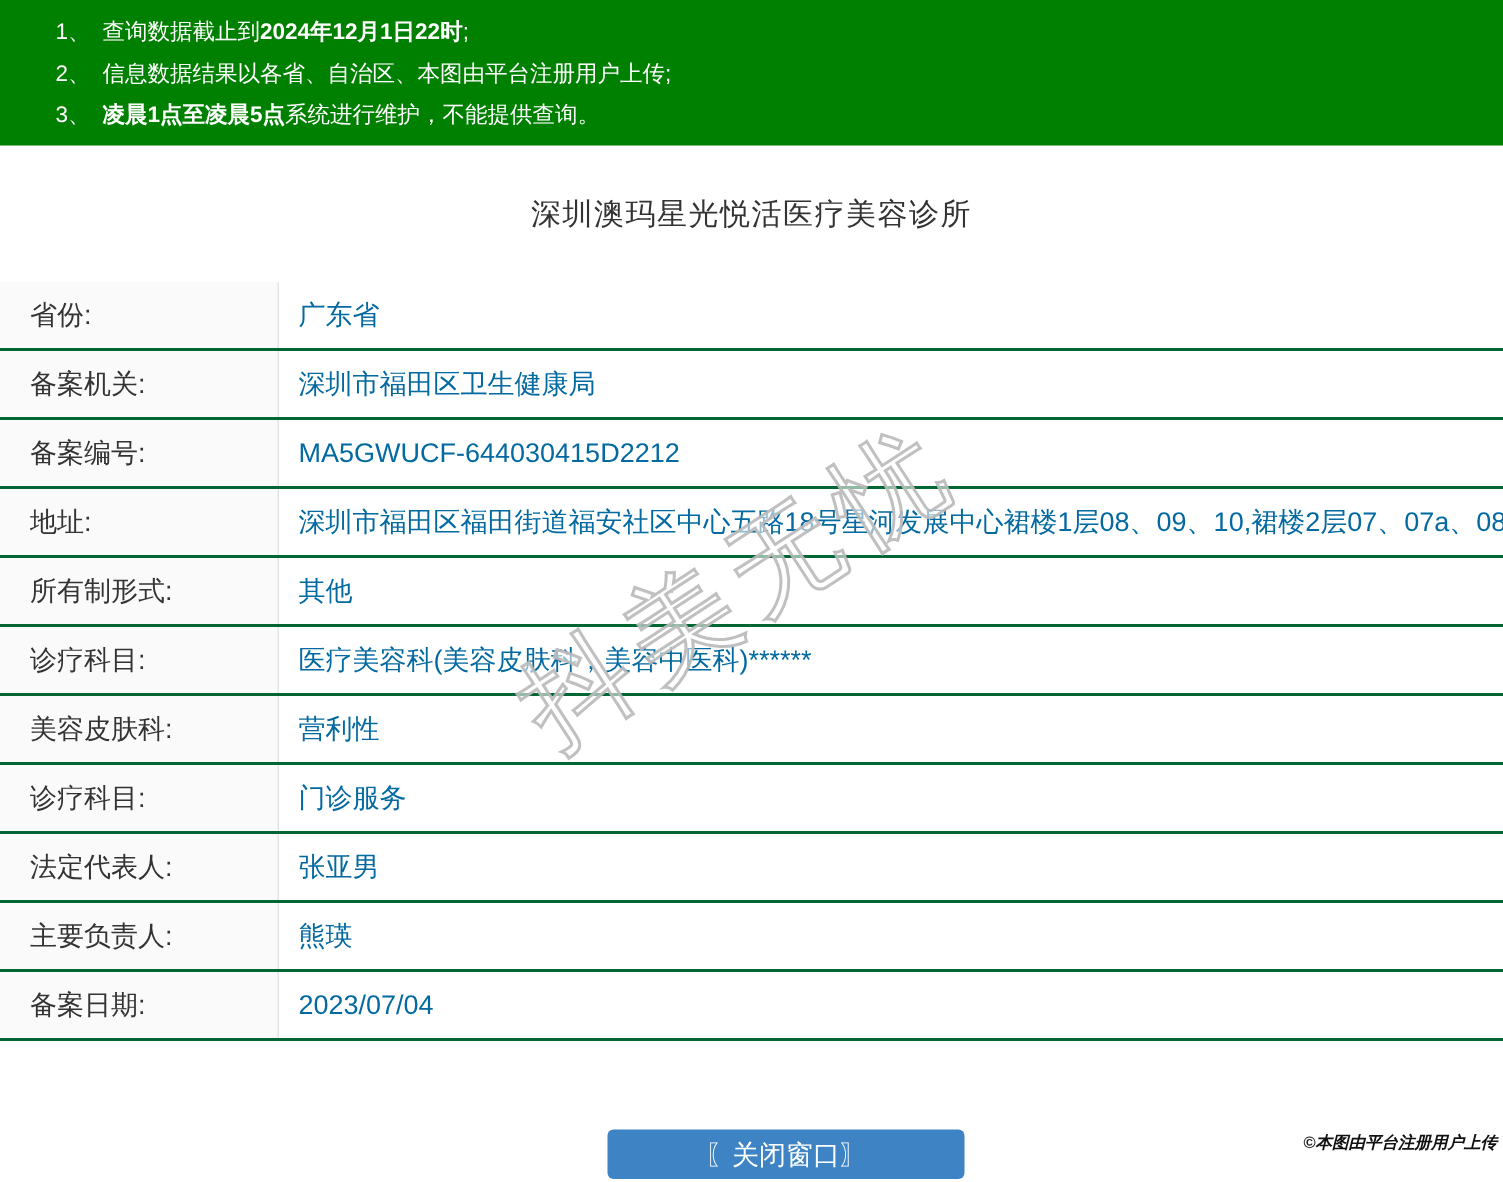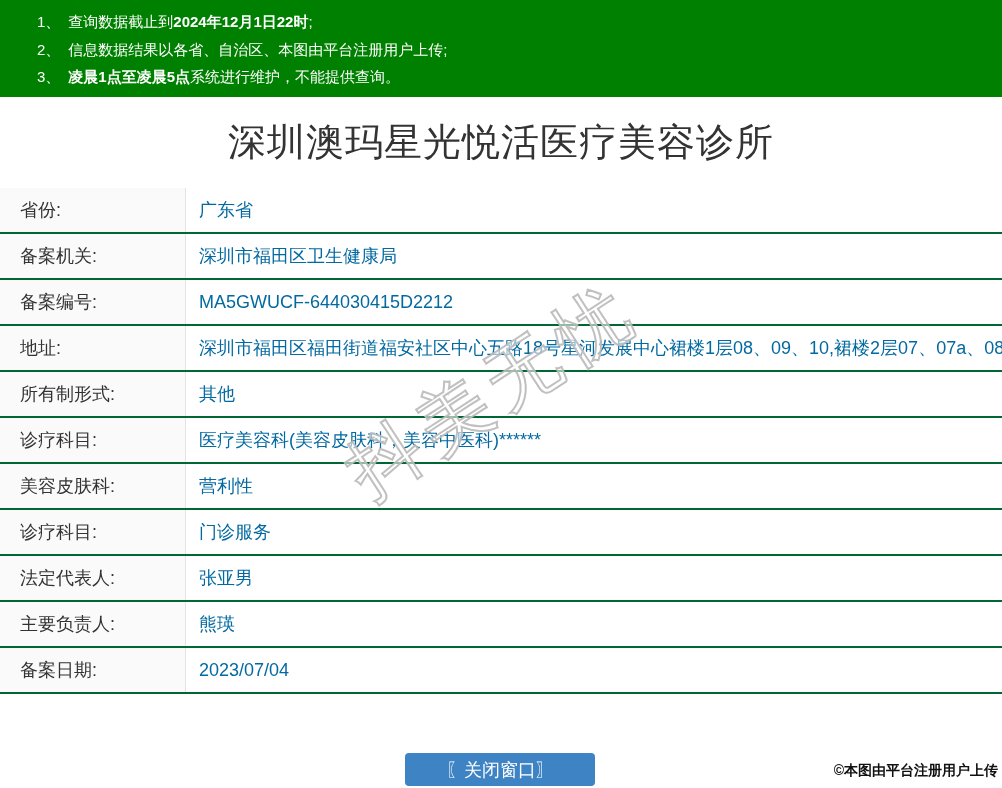--- a/index.html
+++ b/index.html
@@ -26,21 +26,21 @@
   }
   .notice-line .n-num{margin-right:8px;}
   .notice-line .n-bold{font-weight:bold;}
   
   .title-wrap{
     height:91px;
     display:flex;align-items:center;justify-content:center;
   }
   .page-title{
     margin:12px;
-    font-size:38px;
+    font-size:20px;
     font-weight:400;
     color:#333;
     letter-spacing:1px;
     text-align:center;
   }
   
   .info-table{width:1002px;}
   .row{
     box-sizing:border-box;
     display:flex;
@@ -75,36 +75,37 @@
     white-space:nowrap;
     color:rgba(255,255,255,0.55);
     -webkit-text-stroke:2px rgba(185,185,185,0.9);
     z-index:5;
     pointer-events:none;
   }
   
   .close-btn{
     position:absolute;
     left:405px;top:753px;
-    width:190px;height:33px;
+    width:238px;height:33px;
     background:var(--button_blue,#3e84c4);
     border:none;border-radius:4px;
     color:#fff;font-size:18px;
     font-family:inherit;
     display:flex;align-items:center;justify-content:center;
     cursor:pointer;
     z-index:6;
   }
   
   .credit{
     position:absolute;
-    right:4px;bottom:8px;
-    font-size:14px;font-weight:bold;color:#111;
+    right:4px;bottom:19px;
+    font-size:11px;font-weight:bold;color:#111;
     text-shadow:-1px -1px 0 #fff,1px -1px 0 #fff,-1px 1px 0 #fff,1px 1px 0 #fff;
     z-index:7;
+    font-style:italic;
   }
 </style>
 </head>
 <body>
 
 <div class="page">
 
   <div class="notice">
   <div class="notice-line"><span class="n-num">1、</span><span class="n-pre">查询数据截止到</span><span class="n-bold">2024年12月1日22时</span><span class="n-post">;</span></div>
 

